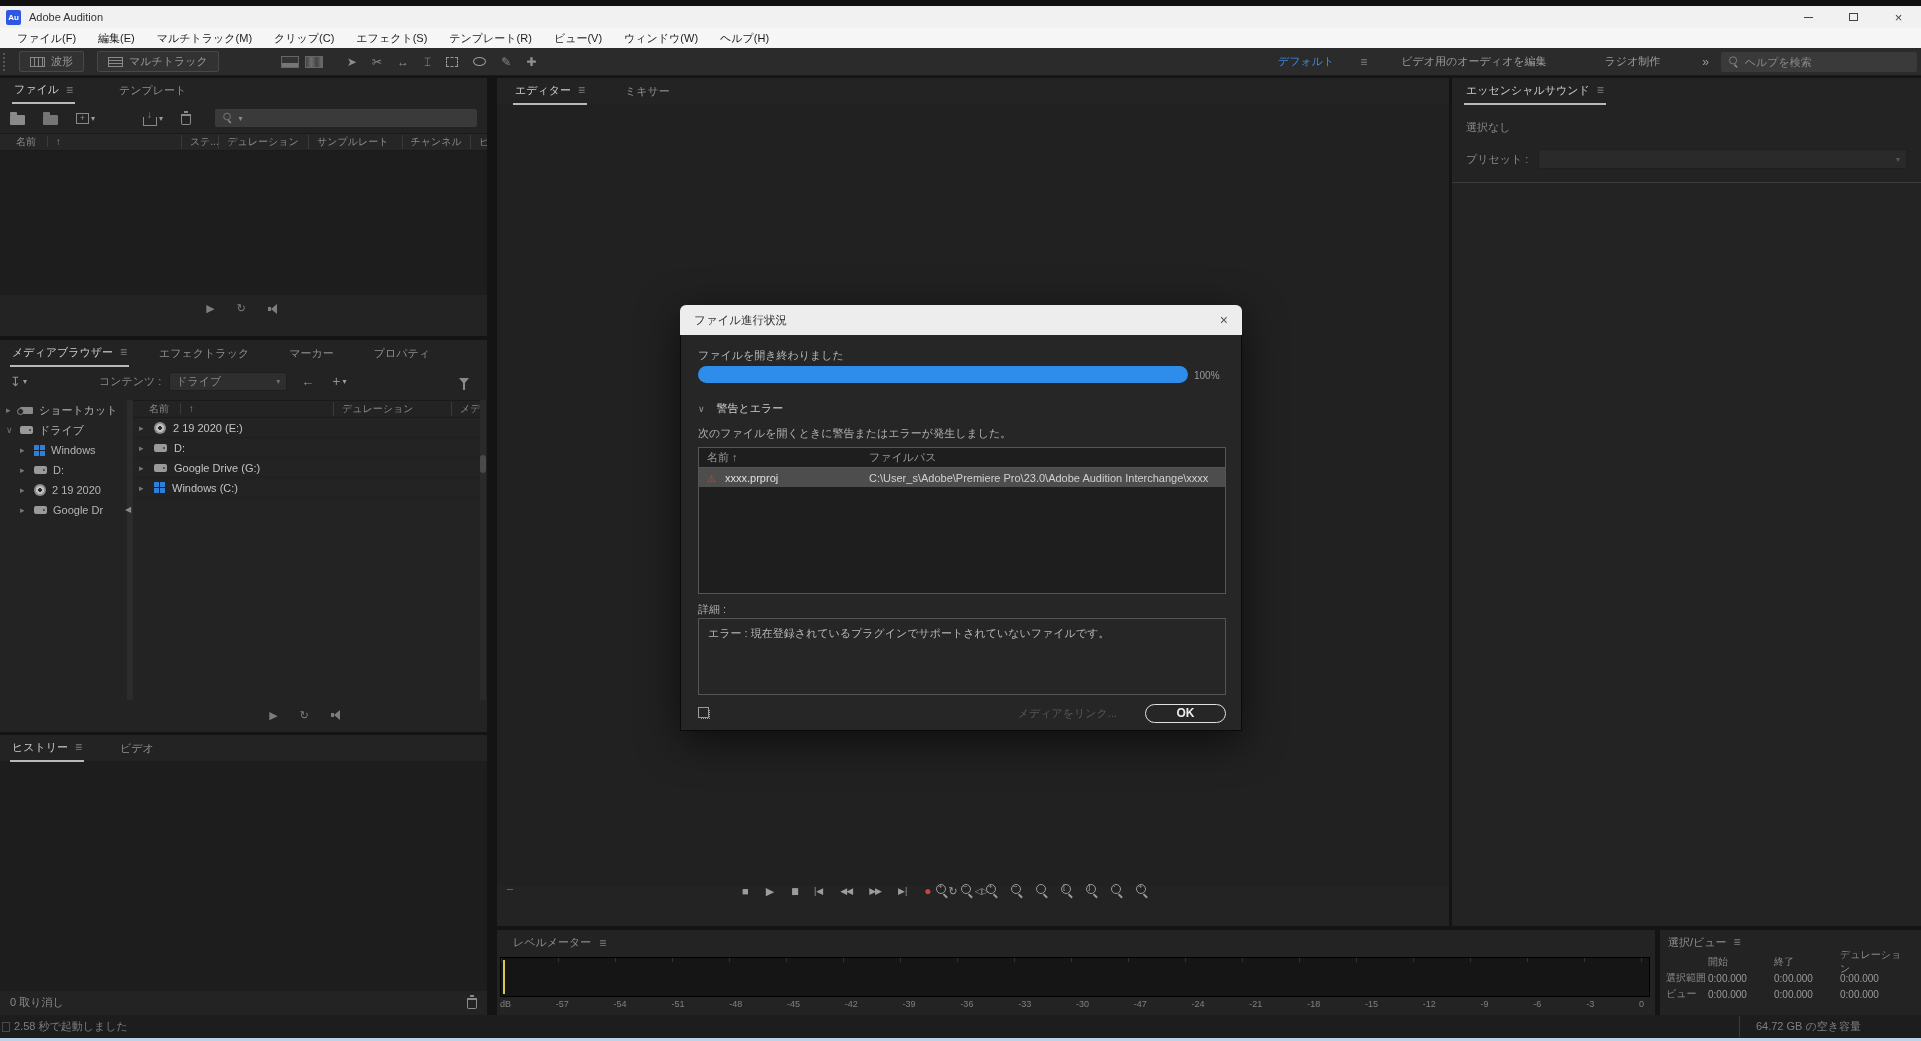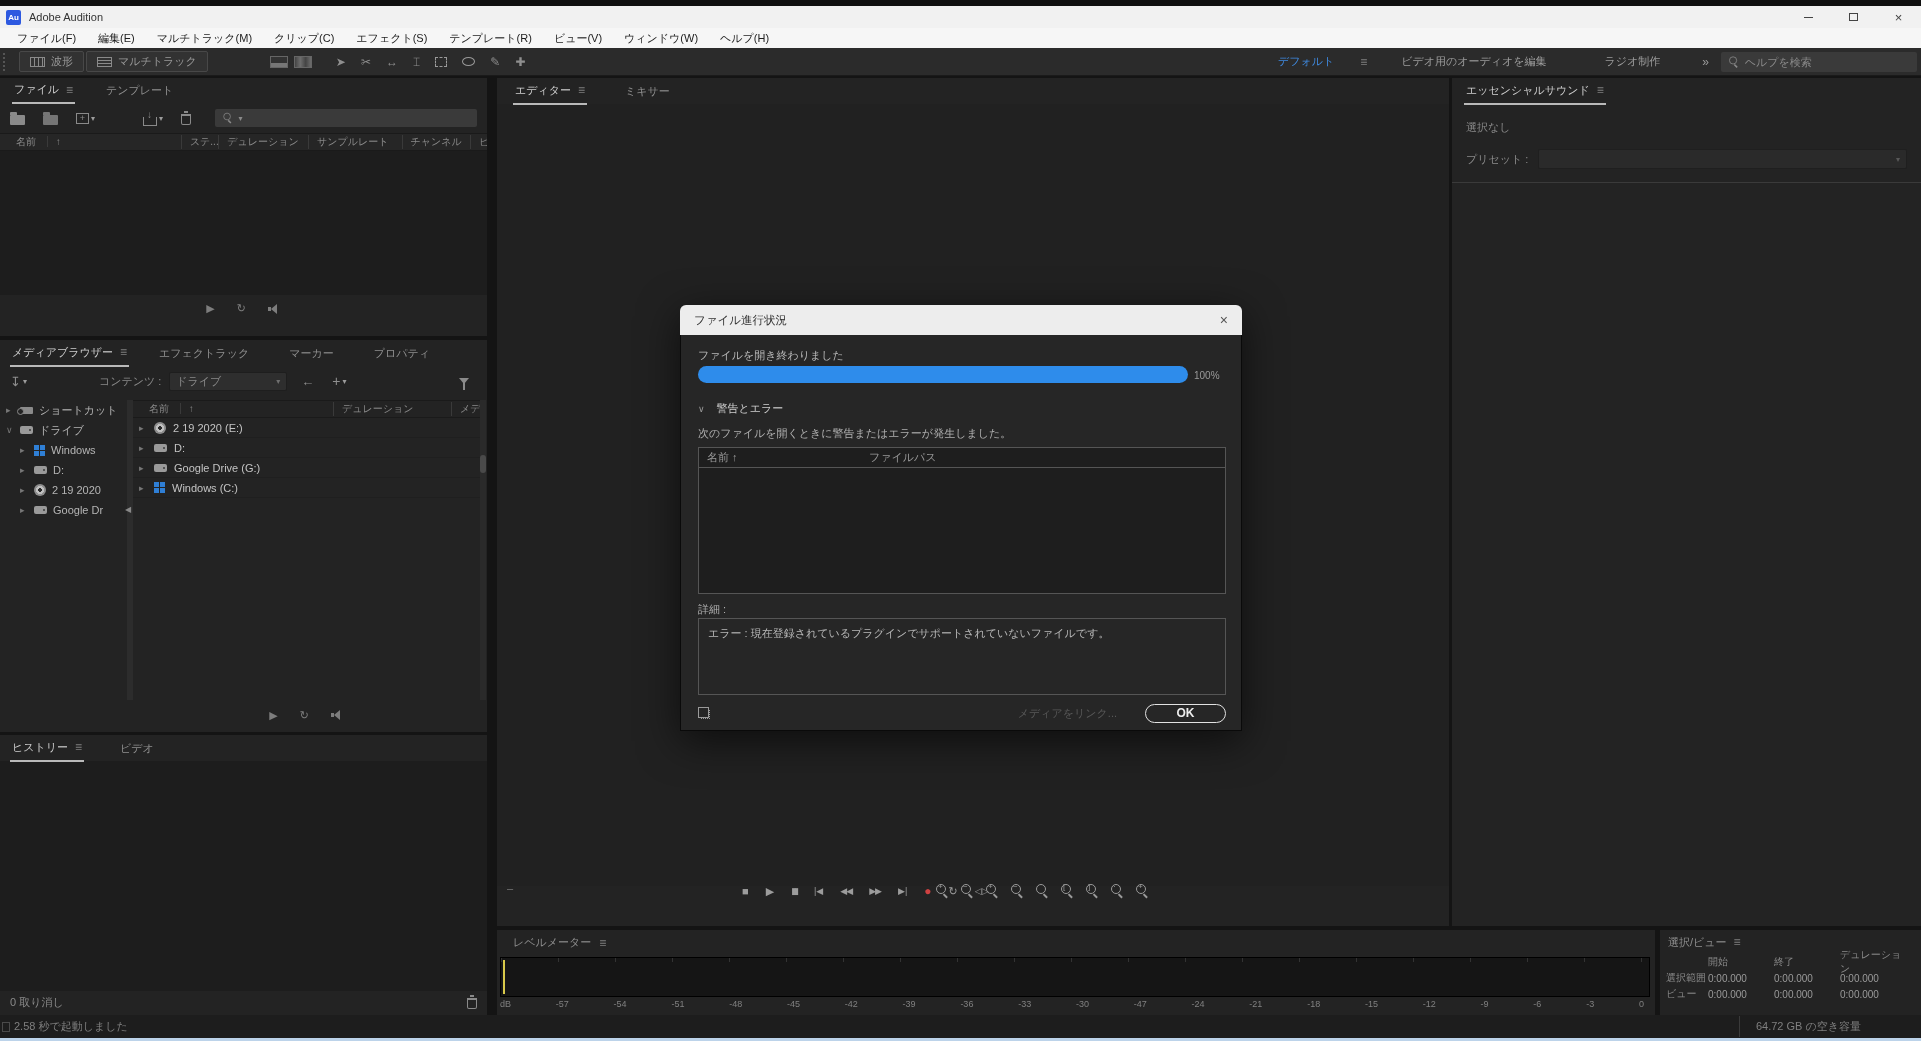--- a/index.html
+++ b/index.html
@@ -97,21 +97,21 @@
   <span style="padding:0 11px">クリップ(C)</span>
   <span style="padding:0 11px">エフェクト(S)</span>
   <span style="padding:0 11px">テンプレート(R)</span>
   <span style="padding:0 11px">ビュー(V)</span>
   <span style="padding:0 11px">ウィンドウ(W)</span>
   <span style="padding:0 11px">ヘルプ(H)</span>
 </div>
 
 <div class="abs flex" style="left:0;top:48px;width:1921px;height:28px;background:#2b2b2b;border-bottom:1px solid #1a1a1a">
   <div style="width:4px;height:18px;margin-left:3px;border-left:2px dotted #555"></div>
-  <div class="flex" style="gap:2px;margin-left:12px">
+  <div class="flex" style="gap:13px;margin-left:12px">
     <div class="tbtn">
       <span class="icn-grid"></span>
       <span>波形</span>
     </div>
     <div class="tbtn">
       <span class="icn-mt"></span>
       <span>マルチトラック</span>
     </div>
   </div>
   <div class="flex" style="gap:6px;margin-left:62px">
@@ -135,21 +135,21 @@
     <span style="padding:0 14px 0 28px">ラジオ制作</span>
     <span style="padding:0 12px;font-size:12px">»</span>
   </div>
   <div class="searchbox" style="width:196px;height:20px;margin-right:4px">
     <span class="icn-mag" style="transform:scale(.8)"></span>
     <input placeholder="ヘルプを検索" style="">
   </div>
 </div>
 
 <div class="panel" style="left:0;top:78px;width:487px;height:258px">
-  <div class="flex" style="height:25px;padding:0 12px;gap:29px">
+  <div class="flex" style="height:25px;padding:0 12px;gap:42px">
     <div class="ptab active">
       <span>ファイル</span>
       <span class="hamb">≡</span>
     </div>
     <div class="ptab">
         <span>テンプレート</span>
       </div>
   </div>
   <div class="flex" style="height:30px;padding:0 10px;gap:18px">
     <span class="icn-folder"></span>
@@ -463,20 +463,27 @@
     <div class="abs flex" style="left:17px;top:66px;gap:12px">
       <span style="font-size:9px;color:#9a9a9a">∨</span>
       <span style="color:#cfcfcf">警告とエラー</span>
     </div>
     <span class="abs" style="left:17px;top:91px;color:#b0b0b0">次のファイルを開くときに警告またはエラーが発生しました。</span>
     <div class="abs" style="left:17px;top:112px;width:528px;height:147px;border:1px solid #555;background:#1e1e1e">
       <div class="flex" style="height:20px;border-bottom:1px solid #555;color:#999">
         <span style="width:170px;padding-left:8px"><span>名前</span> <span>↑</span></span>
         <span>ファイルパス</span>
       </div>
+      <div class="flex" style="height:19px;background:#4d4d4d;white-space:nowrap">
+        <span style="width:170px;padding-left:8px;overflow:hidden">
+          <span class="icn-warn">⚠</span>
+          <span style="color:#e0e0e0;margin-left:6px">xxxx.prproj</span>
+        </span>
+        <span style="color:#d0d0d0;overflow:hidden">C:\User_s\Adobe\Premiere Pro\23.0\Adobe Audition Interchange\xxxx</span>
+      </div>
     </div>
     <span class="abs" style="left:17px;top:267px;color:#b0b0b0">詳細 :</span>
     <div class="abs" style="left:17px;top:283px;width:528px;height:77px;border:1px solid #555;padding:7px 9px;color:#b8b8b8">
       <span>エラー : 現在登録されているプラグインでサポートされていないファイルです。</span>
     </div>
     <div class="abs flex" style="left:17px;top:366px;width:528px;height:24px">
       <span class="icn-copy"></span>
       <span style="margin-left:auto;color:#585858;padding-right:28px">メディアをリンク...</span>
       <button class="dlg-btn-ok" style="width:81px;height:19px;font-size:12px">
         <span>OK</span>

